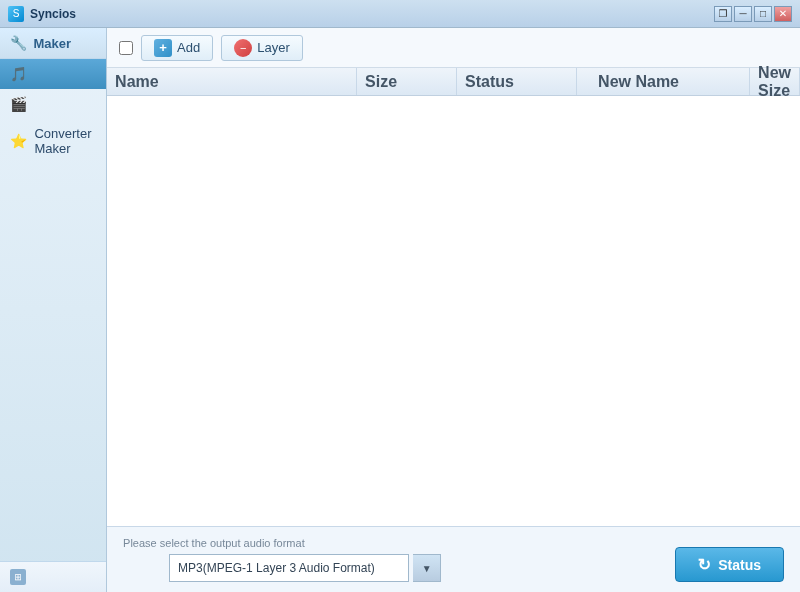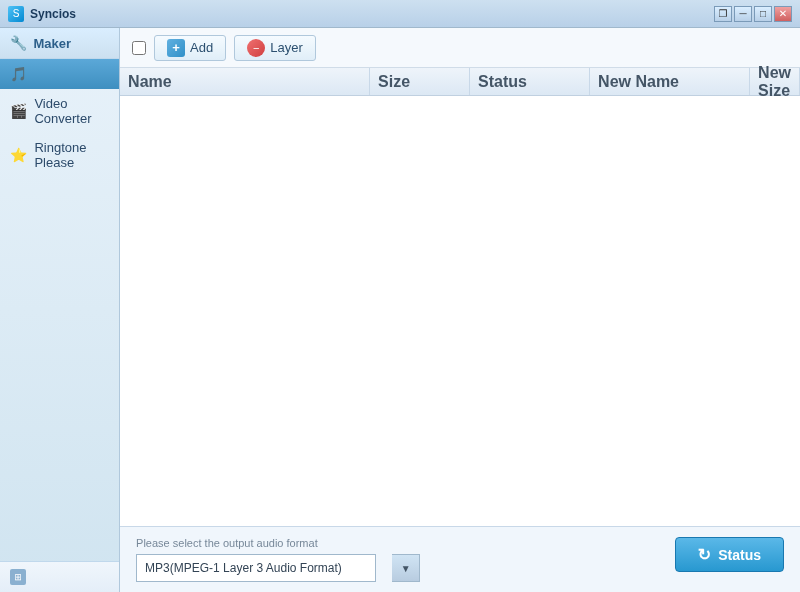--- a/index.html
+++ b/index.html
@@ -209,52 +209,53 @@
       color: #445566;
       font-weight: 600;
       border-right: 1px solid #c8d8e8;
       height: 100%;
       display: flex;
       align-items: center;
     }
     .col-name { width: 250px; }
     .col-size { width: 100px; }
     .col-status { width: 120px; }
-    .col-newname { width: 160px; }
+    .col-newname { width: 160px; margin-left: 13px; }
     .col-newsize { flex: 1; }
 
     .table-body {
       flex: 1;
       background: white;
     }
 
     
     .bottom-bar {
       border-top: 1px solid #c8d8e8;
       padding: 10px 16px;
       background: #f0f6fc;
       display: flex;
-      align-items: flex-start;
+      align-items: flex-end;
       justify-content: space-between;
       gap: 12px;
     }
     .format-section {
       display: flex;
       flex-direction: column;
       gap: 5px;
       flex: 1;
     }
     .format-label {
       font-size: 11px;
       color: #778899;
     }
     .format-select-wrapper {
       display: flex;
       align-items: center;
-      gap: 16px;
+      gap: 4px;
+      margin-left: 46px;
     }
     .format-select {
       width: 240px;
       height: 28px;
       border: 1px solid #a0b8cc;
       background: white;
       padding: 0 8px;
       font-size: 12px;
       color: #334455;
       outline: none;
@@ -316,25 +317,24 @@
     <div class="sidebar-section-header">
       <span class="tools-icon">🔧</span>
       <span>Maker</span>
     </div>
 
     <div class="sidebar-item active">
       <span class="item-icon">🎵</span>
     </div>
     <div class="sidebar-item">
       <span class="item-icon">🎬</span>
-      <span>Video Converter</span>
     </div>
     <div class="sidebar-item">
       <span class="item-icon">⭐</span>
-      <span>Ringtone Please</span>
+      <span>Converter Maker</span>
     </div>
 
     <div class="sidebar-device">
       <div class="device-icon">⊞</div>
     </div>
   </div>
 
   <div class="content-area">
 
     <div class="toolbar">

